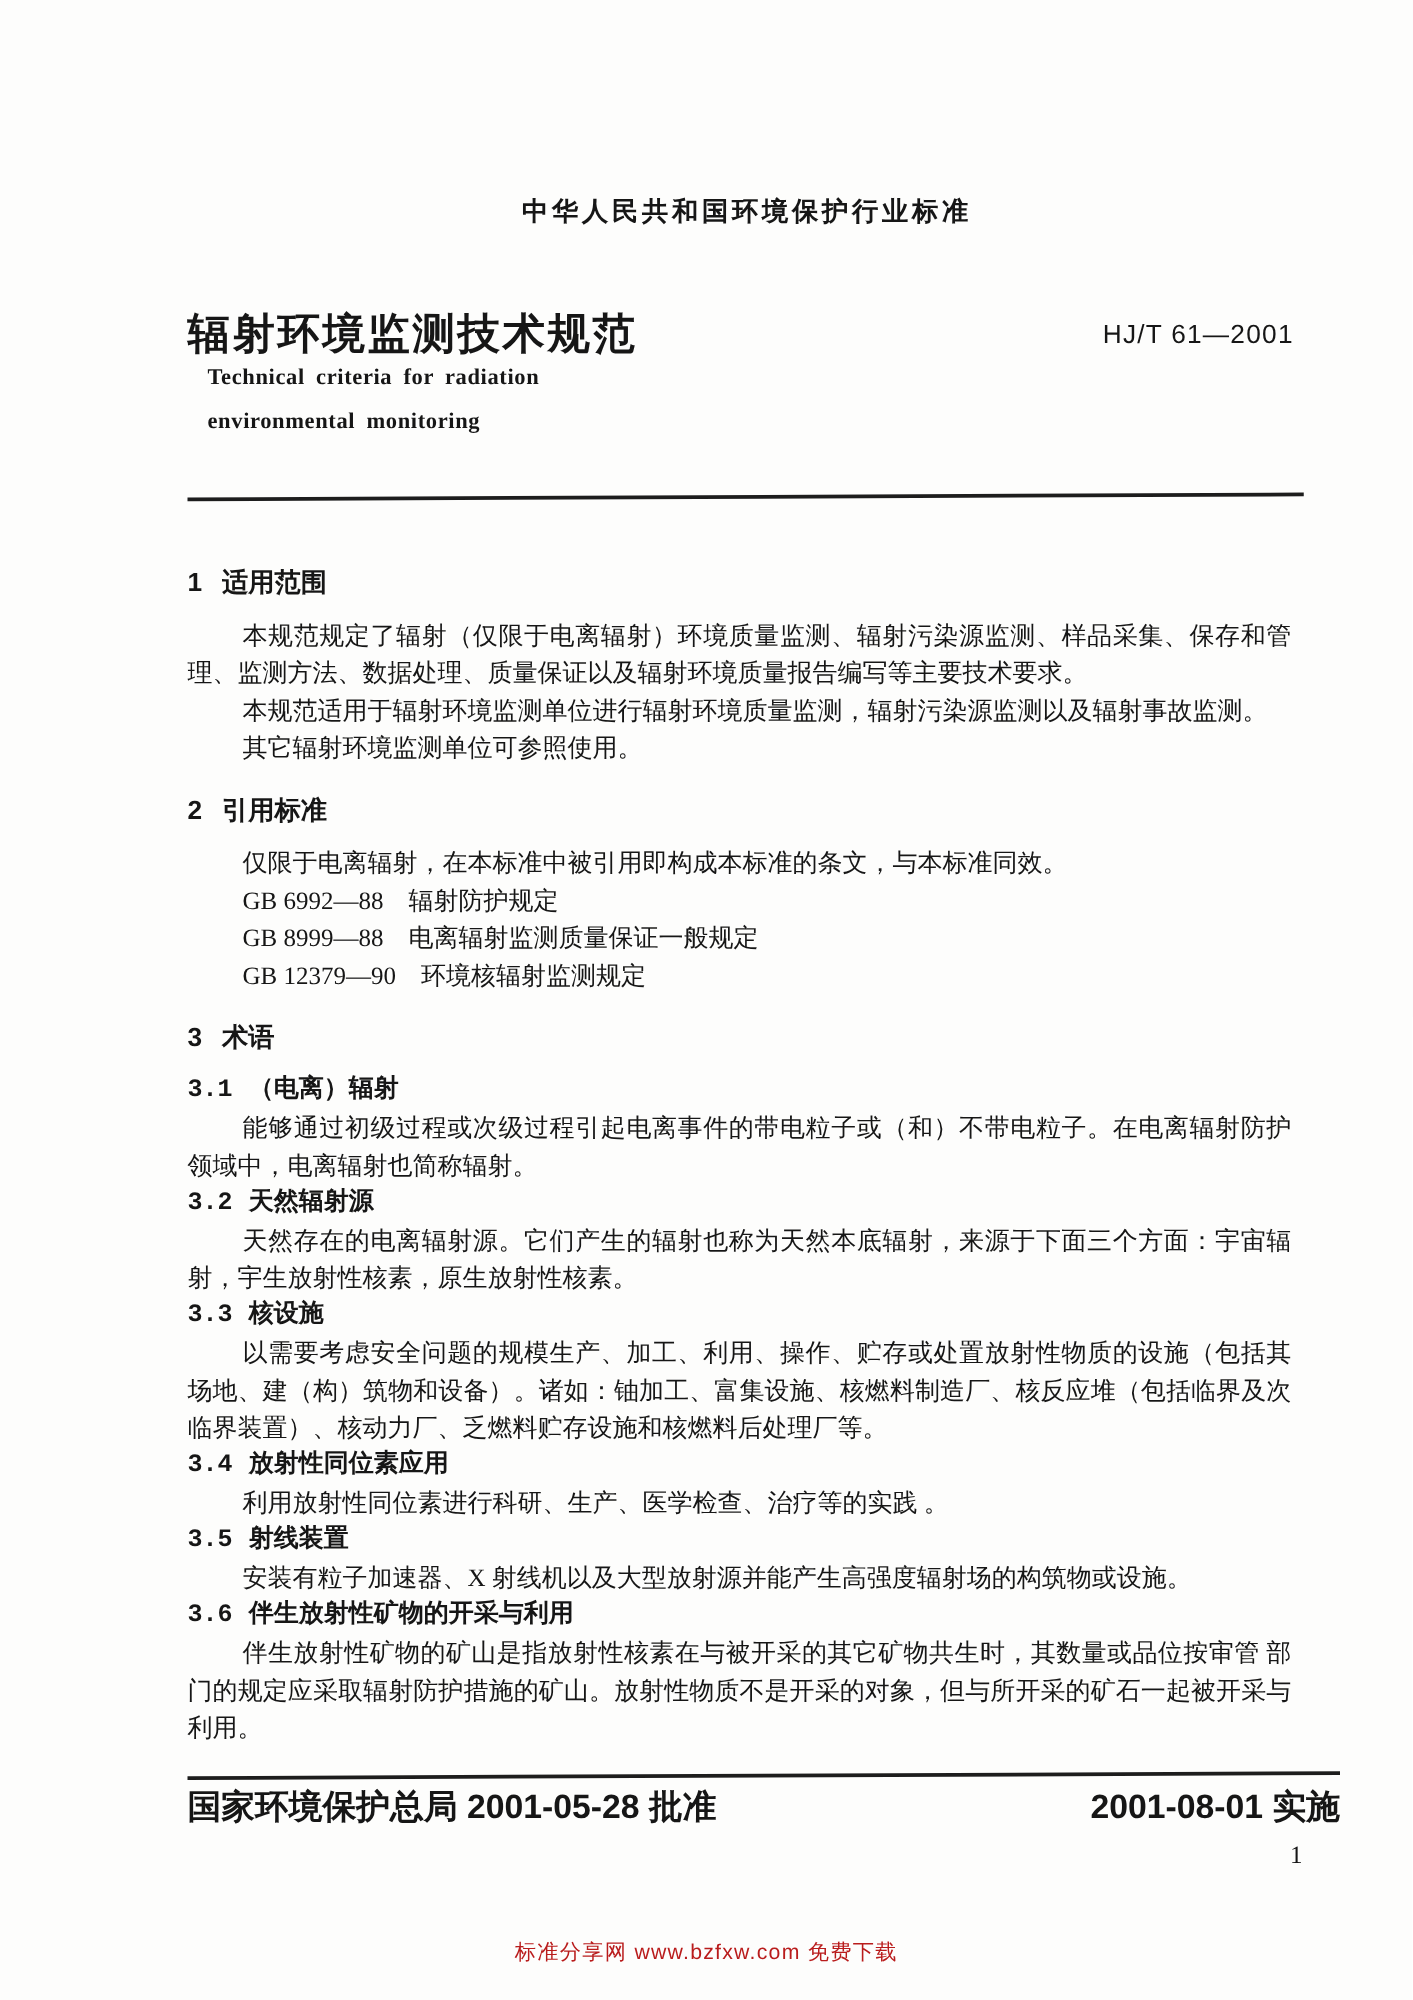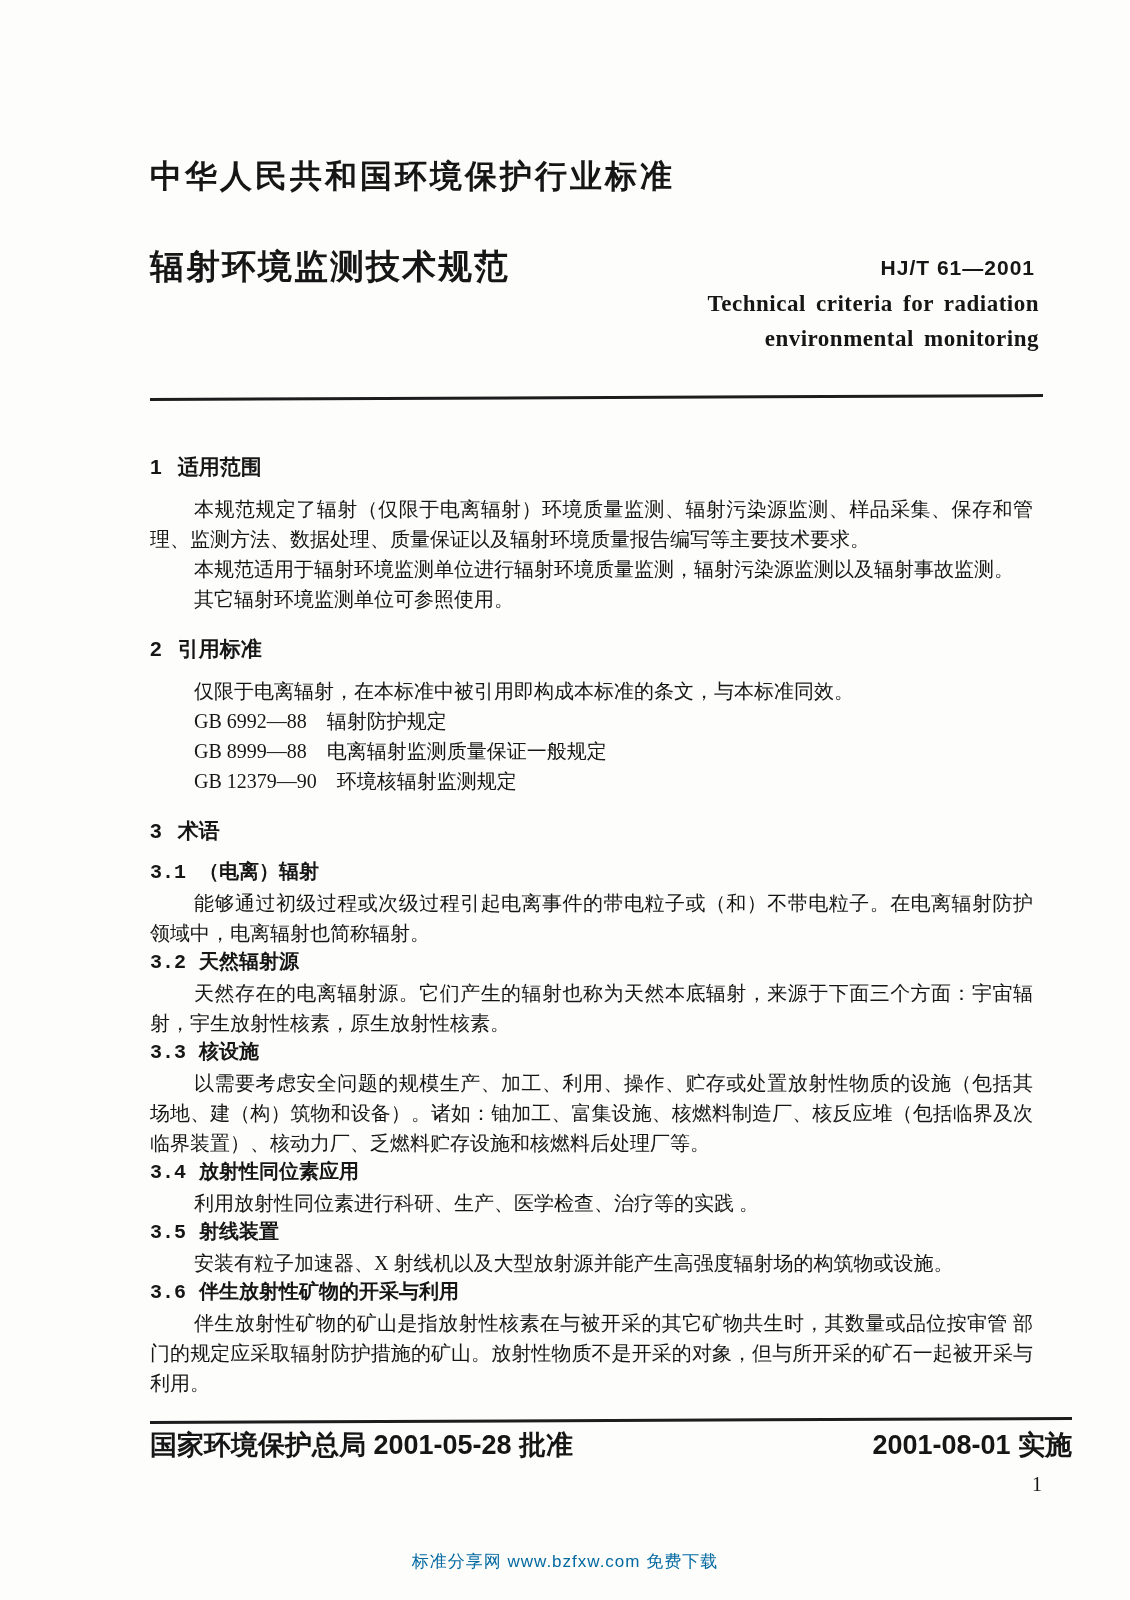--- a/index.html
+++ b/index.html
@@ -16,23 +16,24 @@
     font-family: "Liberation Serif", "DejaVu Serif", serif;
     overflow: hidden;
   }
 
   
   .std-type {
     position: absolute;
     top: 155px;
     left: 150px;
     width: 895px;
+    text-align: center;
     font-family: Liberation Mono, monospace;
     font-weight: bold;
-    font-size: 32px;
+    font-size: 21px;
     letter-spacing: 3px;
     white-space: nowrap;
   }
   .title-row {
     position: absolute;
     top: 244px;
     left: 150px;
     width: 895px;
     text-align: left;
   }
@@ -41,32 +42,32 @@
     font-weight: bold;
     font-size: 34px;
     letter-spacing: 2px;
     white-space: nowrap;
   }
   .std-no {
     position: absolute;
     right: 10px;
     top: 12px;
     font-family: "Liberation Sans", "DejaVu Sans", sans-serif;
-    font-weight: bold;
+    font-weight: normal;
     font-size: 21px;
     letter-spacing: 1px;
     white-space: nowrap;
   }
   .en-title {
     position: absolute;
-    left: 144px;
-    width: 895px;
-    text-align: right;
-    font-weight: bold;
-    font-size: 23px;
+    left: 166px;
+    width: 895px;
+    text-align: left;
+    font-weight: bold;
+    font-size: 18px;
     word-spacing: 4px;
     letter-spacing: 0.5px;
     white-space: nowrap;
   }
   .en-line1 { top: 291px; }
   .en-line2 { top: 326px; }
 
   .rule {
     position: absolute;
     background: #1d1d1d;
@@ -136,21 +137,21 @@
     top: 1473px;
     right: 88px;
     font-size: 20px;
   }
   .watermark {
     position: absolute;
     top: 1550px;
     left: 0;
     width: 100%;
     text-align: center;
-    color: #0369a1;
+    color: #b91c1c;
     font-family: "Liberation Sans", "DejaVu Sans", sans-serif;
     font-size: 17px;
     letter-spacing: 1px;
     white-space: nowrap;
   }
 </style>
 </head>
 <body>
 
 <div class="page">

